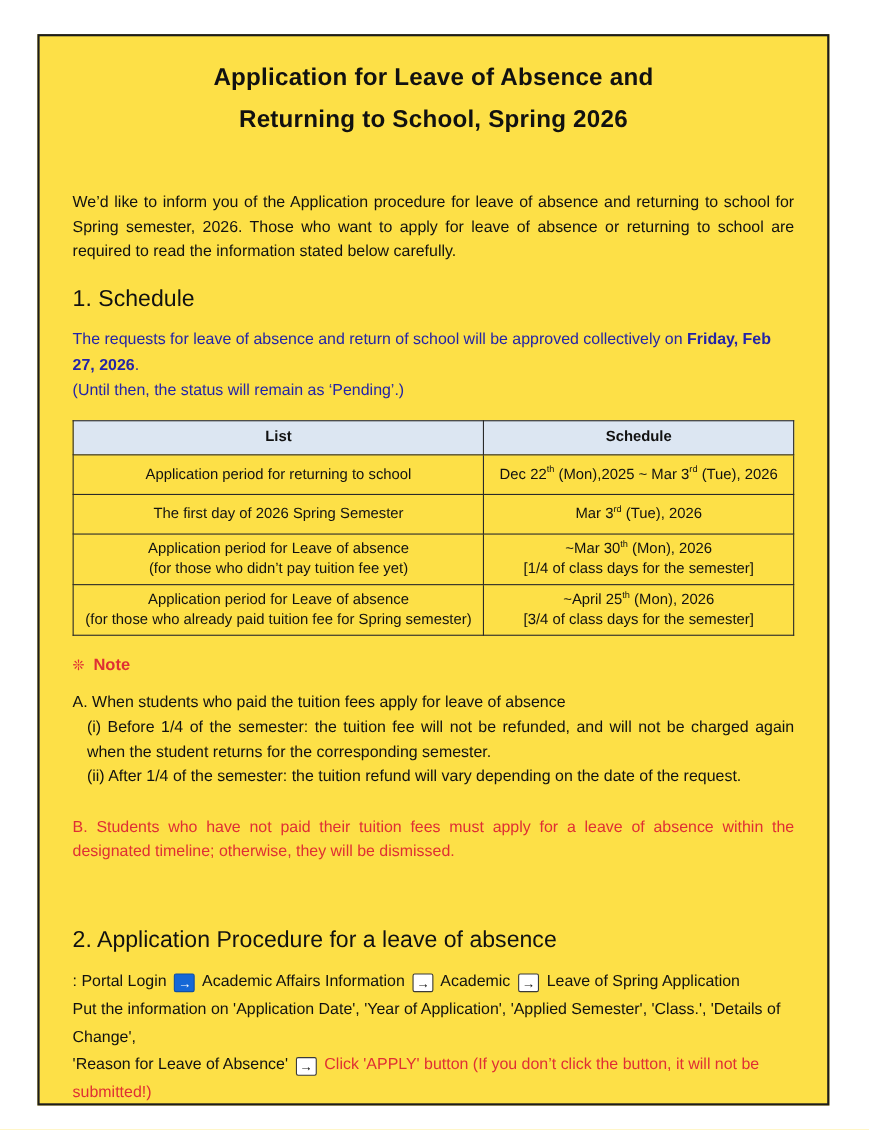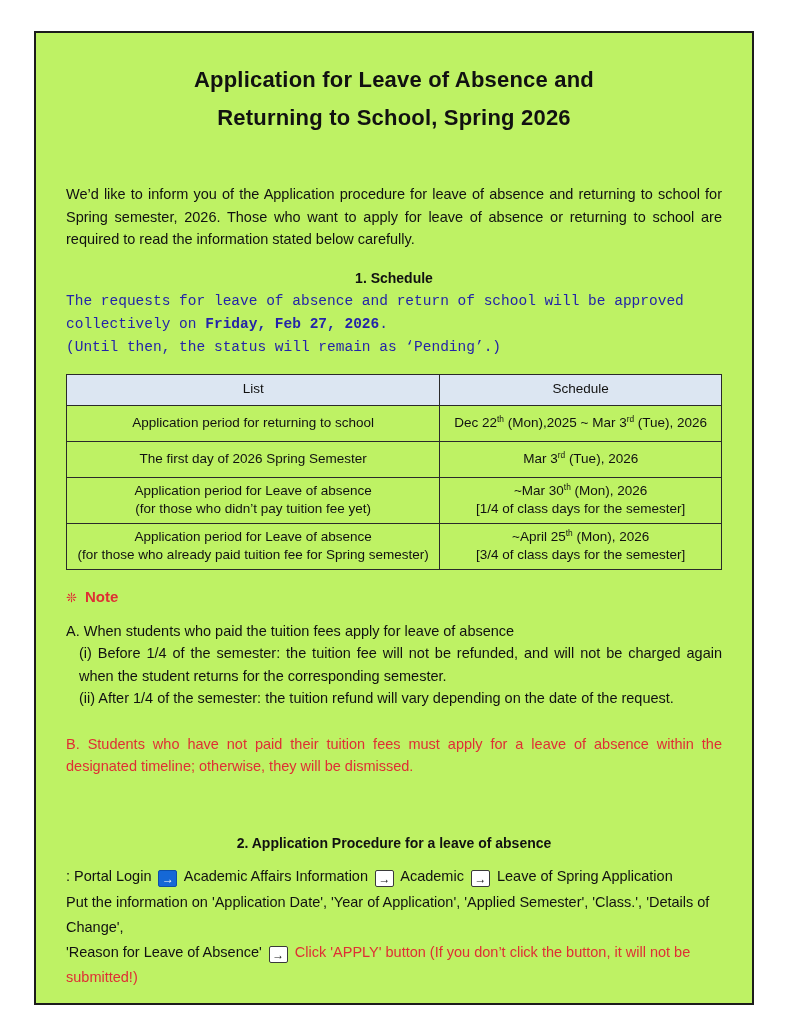--- a/index.html
+++ b/index.html
@@ -9,45 +9,45 @@
   }
   html,body{margin:0;padding:0;}
   body{
     width:790px;height:1027px;background:#ffffff;position:relative;
     font-family:"Liberation Sans","DejaVu Sans",sans-serif;
     color:var(--text);-webkit-font-smoothing:antialiased;
   }
   .page-frame{
     position:absolute;left:34px;top:31px;width:720px;height:974px;
     border:2px solid #1c1c1c;box-sizing:border-box;
-    padding:28px 30px 0 30px;overflow:hidden;background:#bef264;
+    padding:18px 30px 0 30px;overflow:hidden;background:#fde047;
   }
   .doc-title{
     text-align:center;font-weight:700;font-size:22px;line-height:38px;
     letter-spacing:.2px;margin-bottom:2px;
   }
   .intro{
     margin-top:46px;font-size:14.5px;line-height:22.5px;text-align:justify;
   }
   .h-section{
-    font-size:14px;font-weight:700;margin-top:19px;text-align:center;
+    font-size:21px;font-weight:400;margin-top:19px;
   }
   .notice-blue{
-    margin-top:4px;color:var(--blue);font-size:14.5px;line-height:23px;font-family:Liberation Mono, monospace;
+    margin-top:14px;color:var(--blue);font-size:14.5px;line-height:23px;
   }
   table.schedule{
     width:100%;border-collapse:collapse;margin-top:15px;
     font-size:13.5px;table-layout:fixed;
   }
   table.schedule th,table.schedule td{
     border:1px solid #2a2a2a;text-align:center;vertical-align:middle;
     padding:4px 6px;line-height:18.5px;box-sizing:border-box;
   }
   table.schedule th{
-    background:var(--table-header-bg);font-weight:400;height:31px;font-size:13.5px;margin-left:44px;
+    background:var(--table-header-bg);font-weight:700;height:31px;font-size:13.5px;margin-left:44px;
   }
   table.schedule th:first-child, table.schedule td:first-child{width:57%;}
   table.schedule td{height:36px;}
   sup{font-size:.62em;line-height:0;text-align:center;}
   .note-line{margin-top:18px;font-size:15px;font-weight:700;}
   .note-line .marker{margin-right:8px;font-size:13px;}
   .note-red{color:var(--red);}
   .note-black{color:var(--text);}
   .para{font-size:14.5px;line-height:22.5px;margin-top:15px;}
   .sub-items{padding-left:13px;text-align:justify;}

